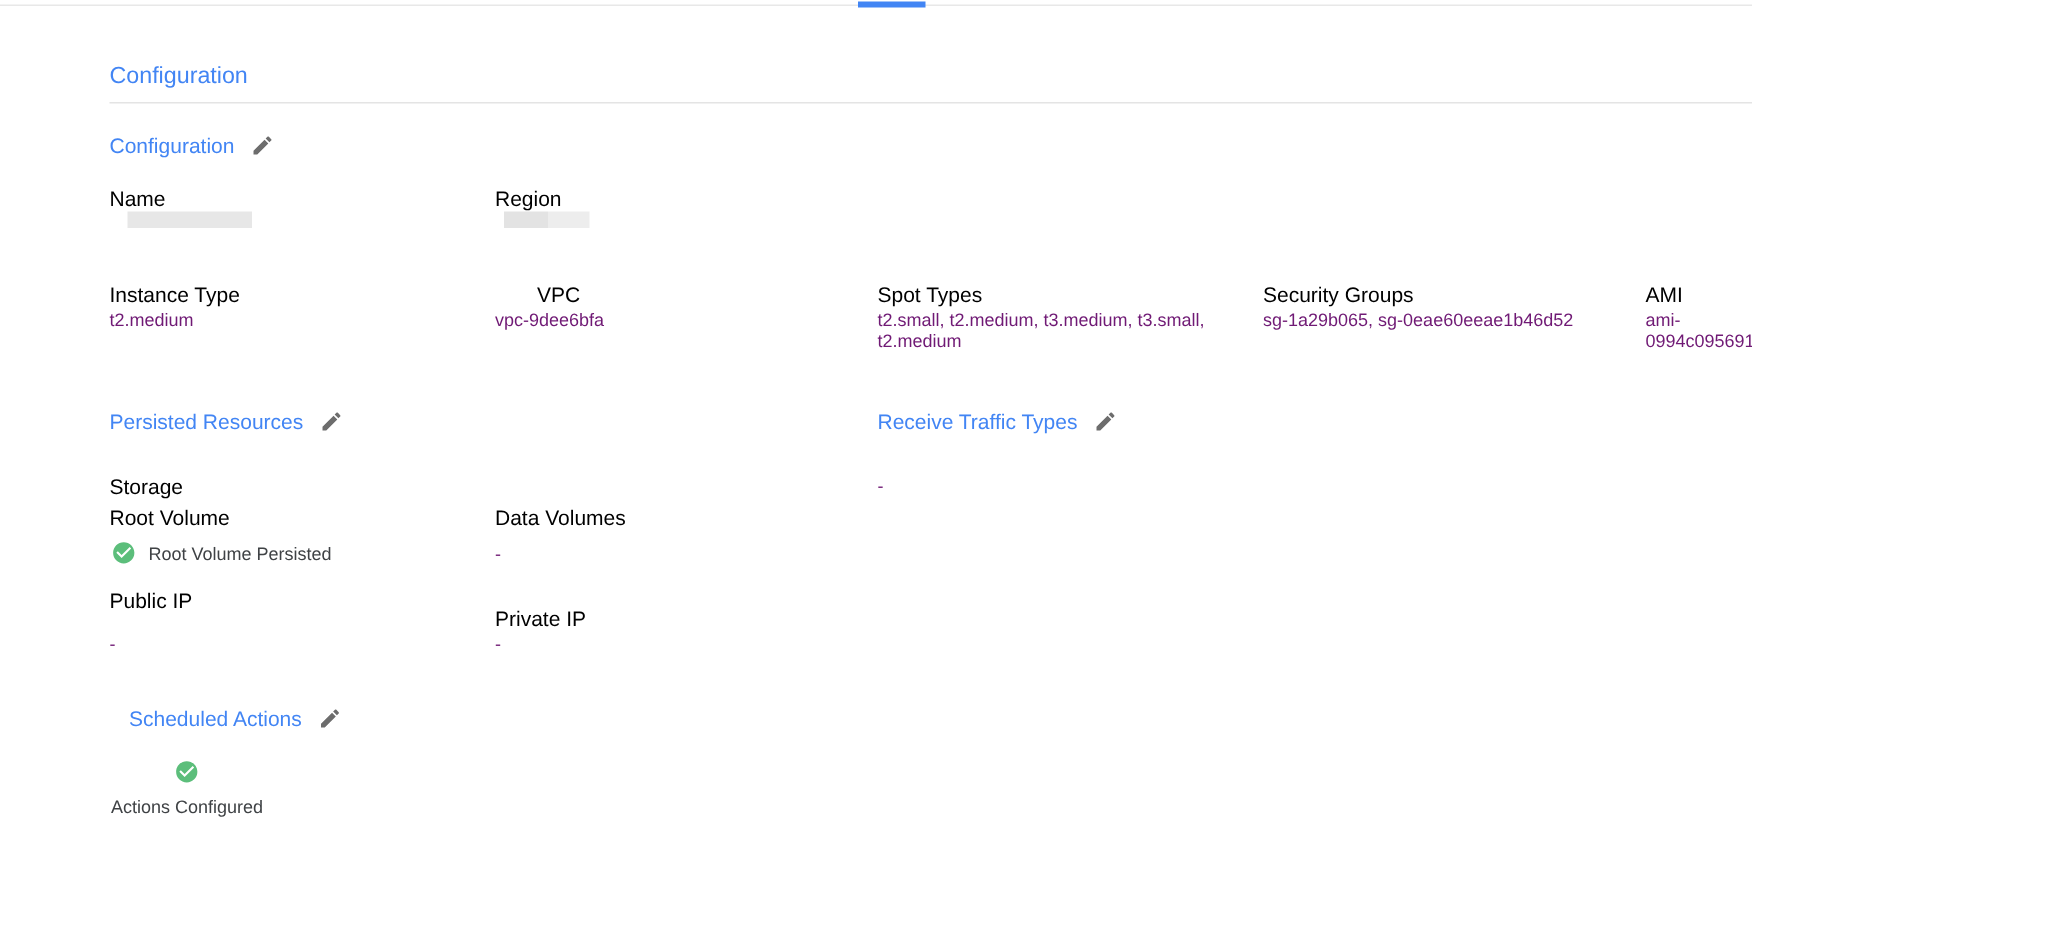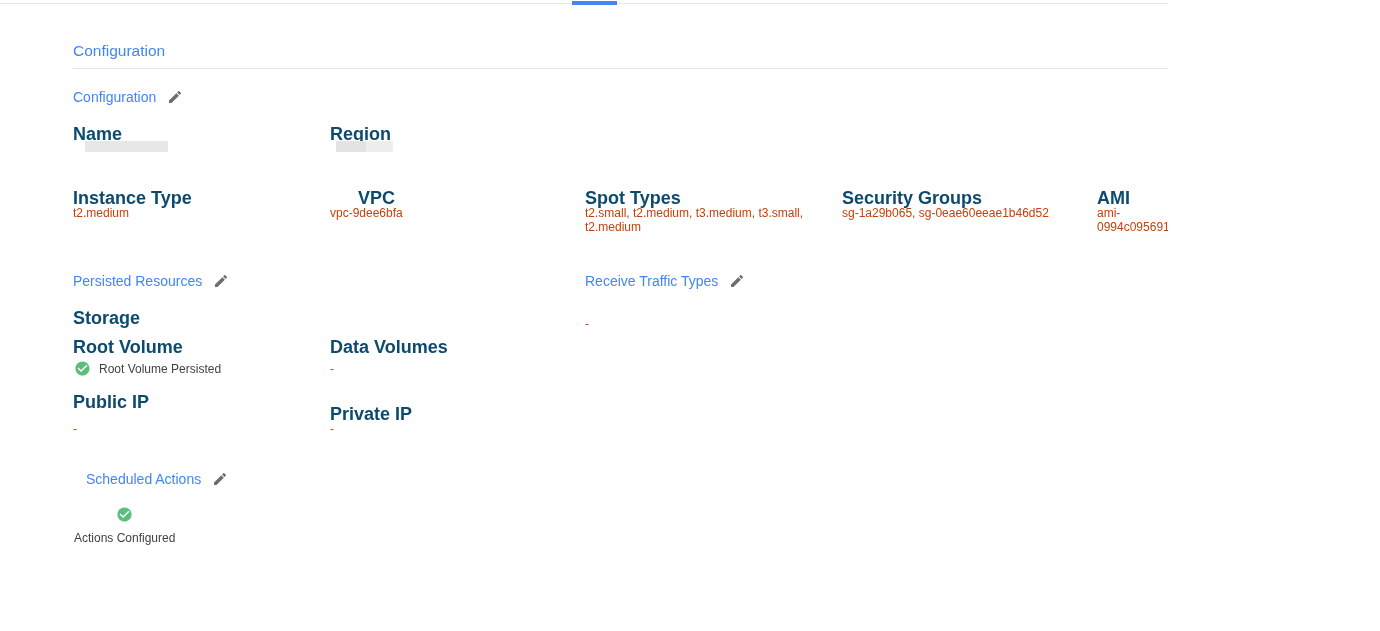--- a/index.html
+++ b/index.html
@@ -25,22 +25,22 @@
   .tab-summary { left:1191px; width:86px; color:#4285f4; }
   .tab-json { left:1284px; width:58px; color:#9aa0a6; }
   .tab-underline { top:66px; left:1191px; width:86px; height:3px; background:#4285f4; }
 
   
   .section-header { display:flex; align-items:center; gap:11px; }
   .section-title { font-size:14px; color:#4285f4; }
   .edit-btn { width:16px; height:16px; cursor:pointer; display:inline-flex; }
   .edit-btn svg { width:16px; height:16px; fill:#6d6d6d; }
 
-  .field-label { font-size:18px; font-weight:700; color:#0c4a6e; }
-  .field-value { font-size:12px; color:#c2410c; line-height:14px; }
+  .field-label { font-size:14px; font-weight:400; color:#000000; }
+  .field-value { font-size:12px; color:#701a75; line-height:14px; }
 
   .redacted { height:11px; background:#e7e7e7; }
   .redacted-two-tone { height:11px; background:linear-gradient(to right,#e3e3e3 0 52%,#ededed 52% 100%); }
 
   .status-row { display:flex; align-items:center; gap:8px; }
   .status-row svg { width:17px; height:17px; fill:#5cbe7b; flex:0 0 auto; }
   .status-text { font-size:12px; color:#3f4245; }
 </style>
 </head>
 <body>
@@ -89,21 +89,21 @@
 
   <div class="abs section-header" style="left:73px; top:273px;">
     <span class="section-title">Persisted Resources</span>
     <span class="edit-btn">
       <svg viewBox="0 0 24 24">
           <path d="M3 17.25V21h3.75L17.81 9.94l-3.75-3.75L3 17.25zM20.71 7.04c.39-.39.39-1.02 0-1.41l-2.34-2.34c-.39-.39-1.02-.39-1.41 0l-1.83 1.83 3.75 3.75 1.83-1.83z"></path>
         </svg>
     </span>
   </div>
 
-  <div class="abs field-label" style="left:73px; top:308px;text-align:right;">Storage</div>
+  <div class="abs field-label" style="left:73px; top:316px;text-align:right;">Storage</div>
 
   <div class="abs field-label" style="left:73px; top:337px;">Root Volume</div>
   <div class="abs field-label" style="left:330px; top:337px;">Data Volumes</div>
 
   <div class="abs status-row" style="left:74px; top:360px;">
     <svg viewBox="0 0 24 24">
         <path d="M12 2C6.48 2 2 6.48 2 12s4.48 10 10 10 10-4.48 10-10S17.52 2 12 2zm-2 15l-5-5 1.41-1.41L10 14.17l7.59-7.59L19 8l-9 9z"></path>
       </svg>
     <span class="status-text">Root Volume Persisted</span>
   </div>

